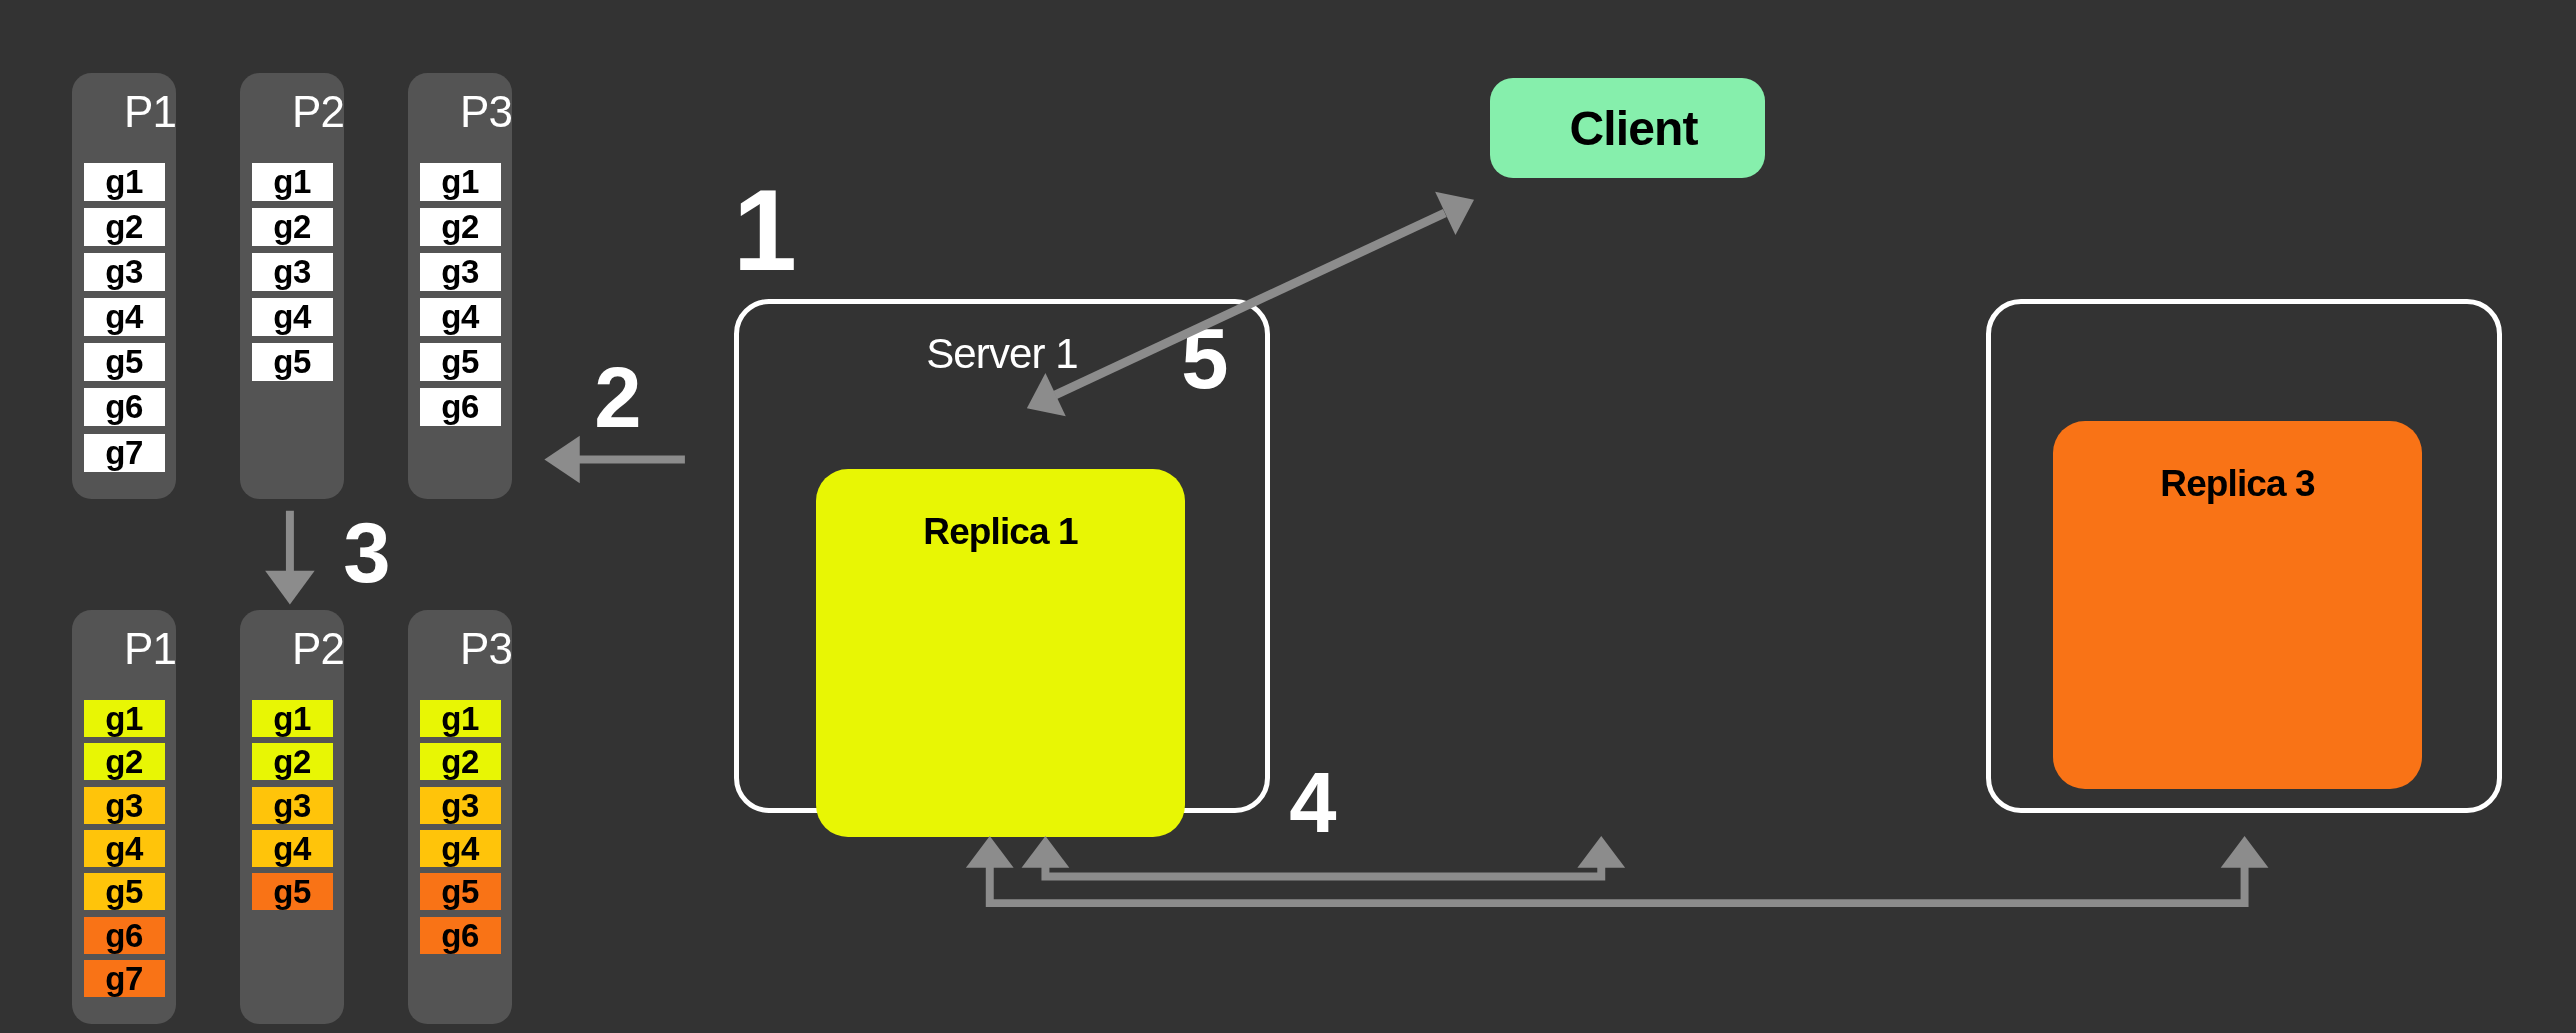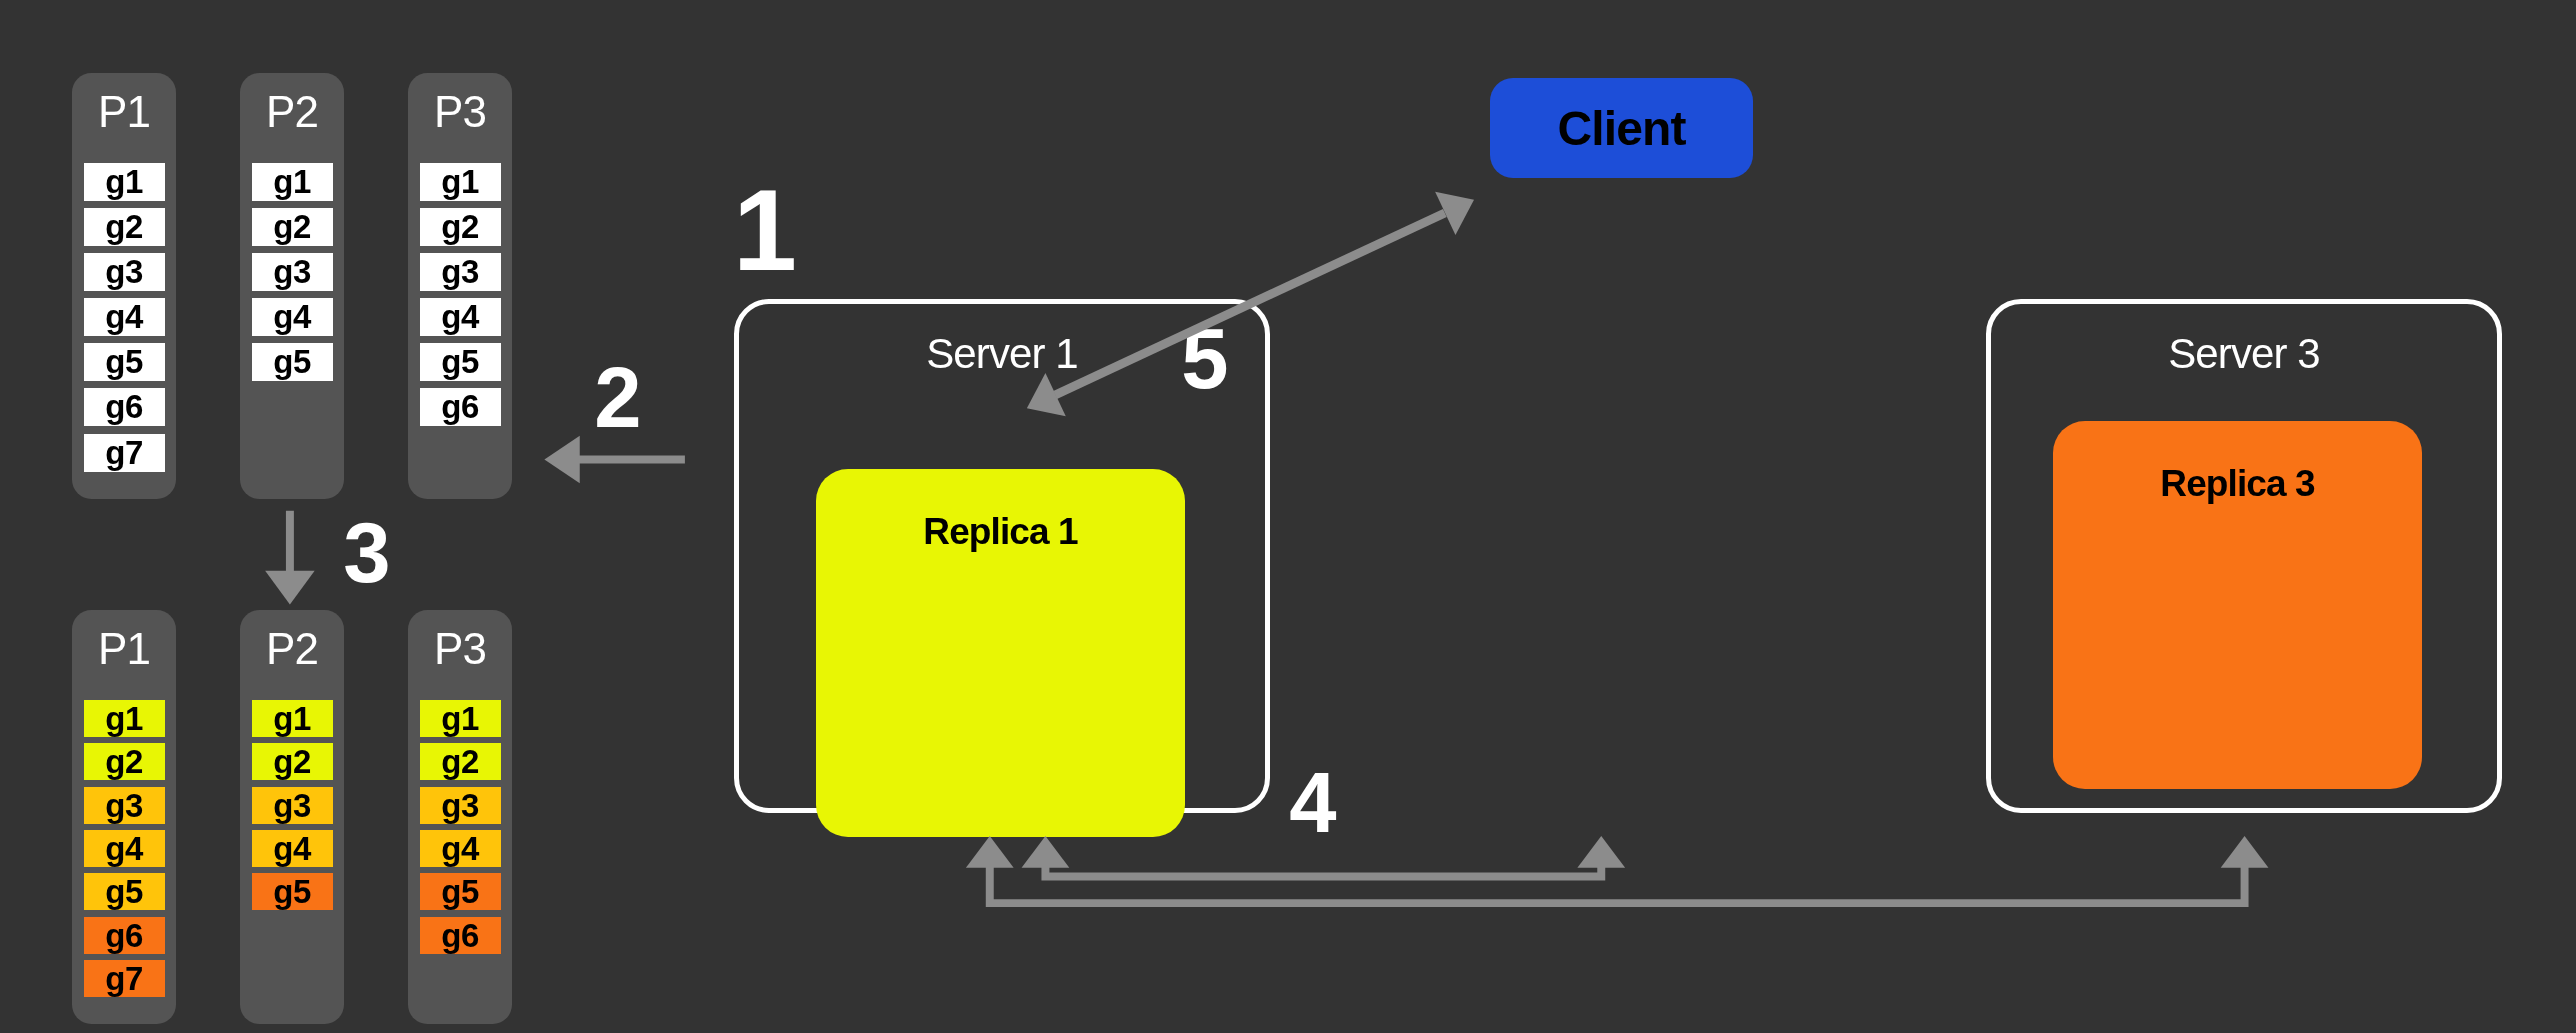--- a/index.html
+++ b/index.html
@@ -4,21 +4,21 @@
 <style>
   html,body{margin:0;padding:0;background:#333333;}
   #canvas{
     position:relative;width:2576px;height:1033px;background:#333333;
     overflow:hidden;font-family:"Liberation Sans",sans-serif;
   }
   
   .pcol{position:absolute;width:104px;background:#545454;border-radius:19.4px;}
   .phead{
     position:absolute;top:14px;left:0;width:100%;text-align:center;
-    color:#ffffff;font-size:44px;font-weight:500;letter-spacing:-0.9px;
+    color:#ffffff;font-size:44px;font-weight:500;letter-spacing:-0.9px;padding-left:26px;
   }
   .pcell{
     position:absolute;left:11.5px;width:81px;
     display:flex;align-items:center;justify-content:center;
     font-weight:bold;font-size:33px;color:#000000;letter-spacing:-0.4px;
   }
   .c-white{background:#ffffff;}
   .c-yellow{background:#e8f604;}
   .c-orange{background:#ffc40a;}
   .c-red{background:#f97316;}
@@ -38,23 +38,23 @@
   #replica-1{left:77px;width:369px;margin-top:48px;}
   #replica-2{left:73px;width:361px;}
   #replica-3{left:62px;width:369px;}
   .replica-label{
     position:absolute;top:42px;left:0;width:100%;text-align:center;
     color:#000000;font-size:37px;font-weight:bold;letter-spacing:-0.9px;
   }
   
   #client{
     position:absolute;left:1490px;top:78px;width:263px;height:100px;
-    background:#1d4ed8;border-radius:23px;
+    background:#86efac;border-radius:23px;
     display:flex;align-items:center;justify-content:center;
-    color:#000000;font-size:48px;font-weight:bold;letter-spacing:-0.9px;
+    color:#000000;font-size:48px;font-weight:bold;letter-spacing:-0.9px;padding-left:12px;
   }
   
   .stepnum{
     position:absolute;color:#ffffff;font-weight:bold;font-size:85px;
     line-height:1;transform:translateX(-50%);letter-spacing:-1.8px;
   }
   #step-1{font-size:115px;transform:none;left:733px;top:173px;}
   #step-2{left:617px;top:355px;}
   #step-3{left:366px;top:510px;}
   #step-4{left:1312px;top:760px;}
@@ -80,21 +80,20 @@
     <span>Client</span>
   </div>
 
   <div class="server" id="server-1">
     <div class="server-title">Server 1</div>
     <div class="replica c-yellow" id="replica-1">
       <div class="replica-label">Replica 1</div>
     </div>
   </div>
   <div class="server" id="server-3">
-    <div class="server-title">Server 3</div>
     <div class="replica c-red" id="replica-3">
       <div class="replica-label">Replica 3</div>
     </div>
   </div>
 
   <svg id="arrows" width="2576" height="1033" viewBox="0 0 2915 1169">
     <g>
       <line x1="1194" y1="447" x2="1635" y2="241" stroke="#8c8c8c" stroke-width="10"></line>
       <polygon points="1162,462 1206,471 1183,422" fill="#8c8c8c"></polygon>
       <polygon points="1668,226 1647,266 1624,217" fill="#8c8c8c"></polygon>

